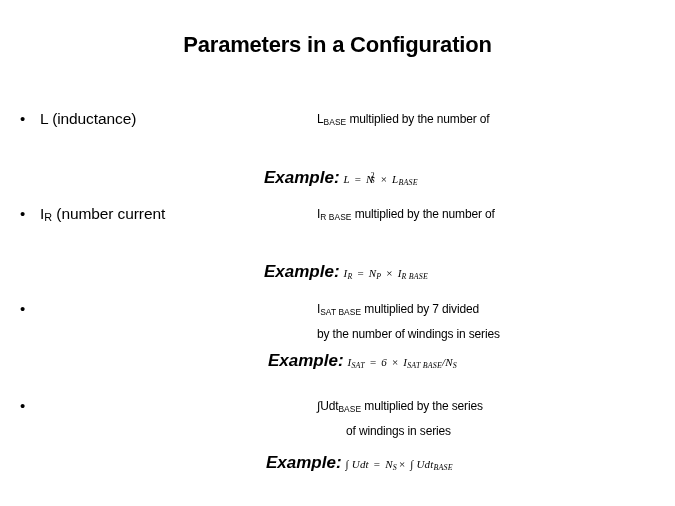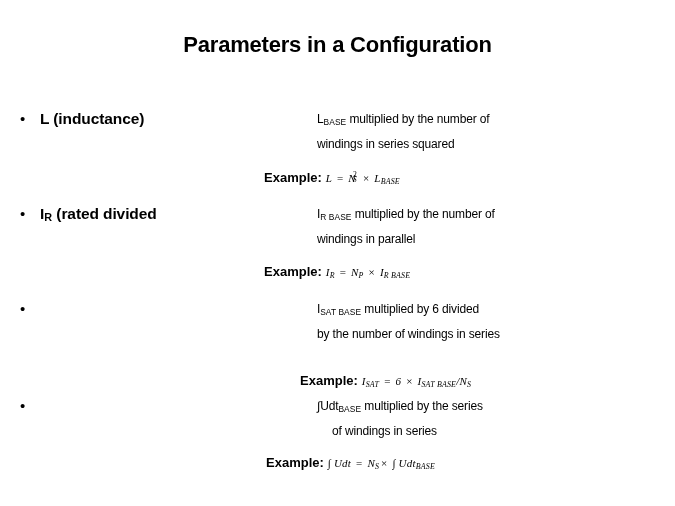--- a/index.html
+++ b/index.html
@@ -46,60 +46,61 @@
     top: 0;
     font-size: 15px;
     line-height: 22px;
   }
 
   .bullet-label {
     position: absolute;
     left: 40px;
     top: 0;
     font-size: 15.5px;
-    font-weight: bold;
+    font-weight: normal;
     line-height: 22px;
     white-space: nowrap;
     letter-spacing: -0.1px;
   }
 
   .desc {
     position: absolute;
     left: 317px;
     top: 0;
     width: 340px;
     font-size: 12px;
     line-height: 22px;
     letter-spacing: -0.15px;
   }
   .desc .line2 {
     display: block;
   }
   .desc.indent-line2 .line2 {
-    margin-left: 15px;
+    margin-left: 29px;
   }
 
   
   .sub {
     font-size: 0.70em;
     vertical-align: -0.22em;
     letter-spacing: 0.1px;
   }
 
   
   .example {
     position: absolute;
     font-size: 13px;
     line-height: 18px;
     white-space: nowrap;
   }
   .example .ex-label {
     font-family: "Liberation Sans", sans-serif;
     font-weight: bold;
-    font-size: 13px;
+    font-style: italic;
+    font-size: 17px;
   }
   .example .formula {
     font-family: "Liberation Serif", serif;
     font-style: italic;
     font-size: 11px;
     padding-left: 4px;
     letter-spacing: 0.2px;
   }
   .formula .fsub {
     font-size: 0.72em;
@@ -135,52 +136,50 @@
 <body>
 
 <h1 class="slide-title">Parameters in a Configuration</h1>
 
 <div class="row" style="top:108px;">
   <div class="row-main">
     <span class="bullet-mark">•</span>
     <span class="bullet-label"><span>L (inductance)</span></span>
     <span class="desc">
       <span>L</span><span class="sub">BASE</span><span> multiplied by the number  of</span>
-      <span class="line2">windings  in series squared</span>
     </span>
   </div>
 </div>
 <div class="example" style="top:169px; left:264px;">
   <span class="ex-label">Example:</span><span class="formula"><span>L</span> <span class="op">=</span>&nbsp;<span class="nsq"><span class="base">N</span><span class="ssub">S</span><span class="ssup">2</span></span>&nbsp;&nbsp;<span class="op">×</span> <span>L</span><span class="fsub">BASE</span></span>
 </div>
 
 <div class="row" style="top:203px;">
   <div class="row-main">
     <span class="bullet-mark">•</span>
-    <span class="bullet-label"><span>I</span><span class="sub">R</span><span> (rated divided</span></span>
+    <span class="bullet-label"><span>I</span><span class="sub">R</span><span> (number current</span></span>
     <span class="desc">
       <span>I</span><span class="sub">R BASE</span><span> multiplied by the number  of</span>
-      <span class="line2">windings  in parallel</span>
     </span>
   </div>
 </div>
 <div class="example" style="top:263px; left:264px;text-align:right;">
   <span class="ex-label">Example:</span><span class="formula"><span>I</span><span class="fsub">R</span> <span class="op">=</span>&nbsp;<span>N</span><span class="fsub">P</span>&nbsp;<span class="op">×</span>&nbsp;<span>I</span><span class="fsub">R BASE</span></span>
 </div>
 
 <div class="row" style="top:298px;">
   <div class="row-main">
     <span class="bullet-mark">•</span>
     <span class="desc">
-      <span>I</span><span class="sub">SAT BASE</span><span> multiplied by 6 divided</span>
+      <span>I</span><span class="sub">SAT BASE</span><span> multiplied by 7 divided</span>
       <span class="line2">by the number  of windings  in series</span>
     </span>
   </div>
 </div>
-<div class="example" style="top:372px; left:268px;margin-left:32px;">
+<div class="example" style="top:352px; left:268px;">
   <span class="ex-label">Example:</span><span class="formula"><span>I</span><span class="fsub">SAT</span>&nbsp;<span class="op">=</span> <span>6</span>&nbsp;<span class="op">×</span>&nbsp;<span>I</span><span class="fsub">SAT BASE</span><span>/N</span><span class="fsub">S</span></span>
 </div>
 
 <div class="row" style="top:395px;">
   <div class="row-main">
     <span class="bullet-mark">•</span>
     <span class="desc indent-line2">
       <span>∫Udt</span><span class="sub">BASE</span><span> multiplied  by the series</span>
       <span class="line2">of windings  in series</span>
     </span>

